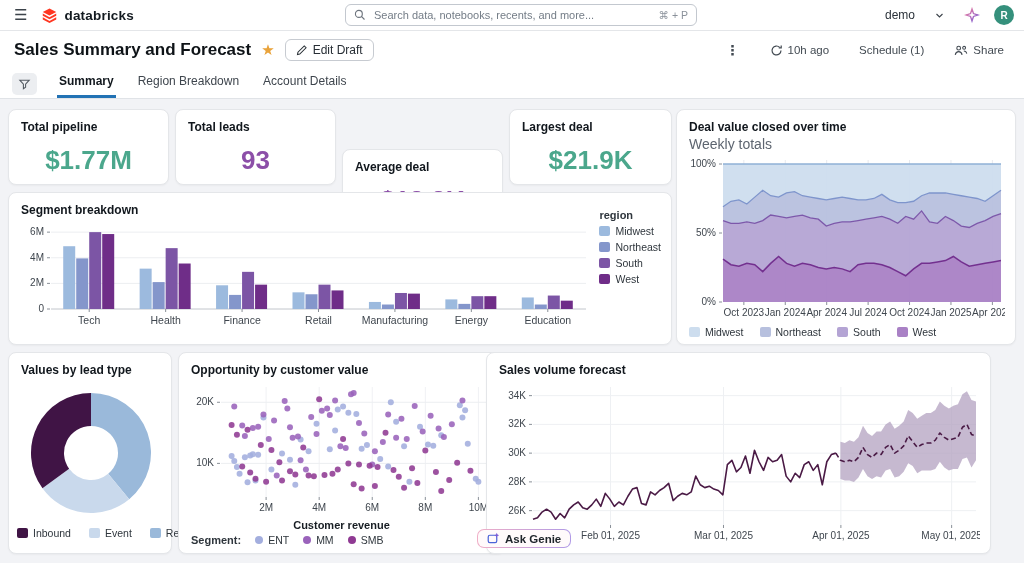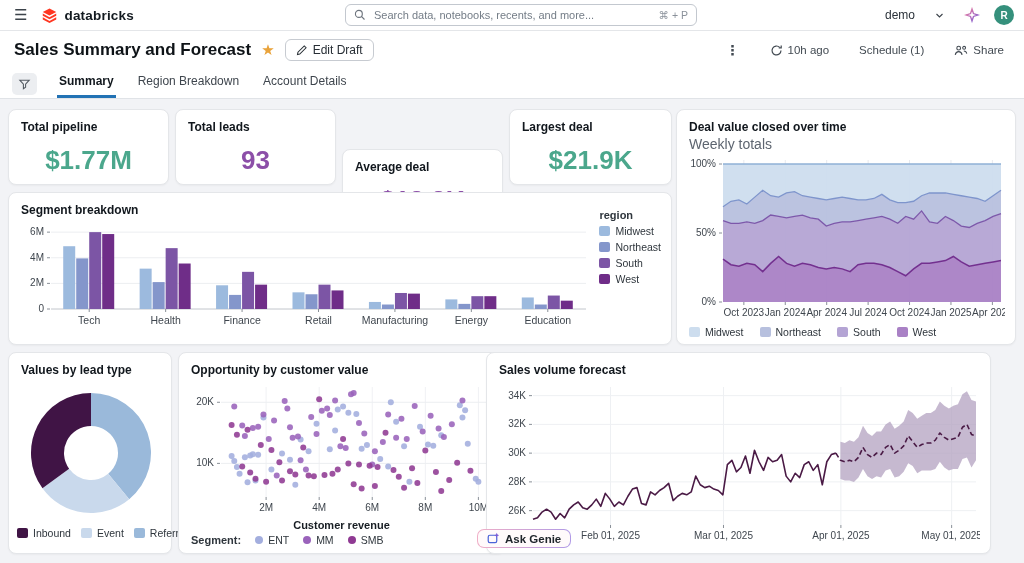--- a/index.html
+++ b/index.html
@@ -300,21 +300,21 @@
       </div>
   </section>
 
   <section class="card" style="left:8px;top:253px;width:164px;height:202px;">
     <div class="card-title">Values by lead type</div>
     <svg id="donut-svg" width="140" height="146" style="display:block;margin:2px 12px 0;">
         <path d="M70 14 A60 60 0 0 1 108.24543938492138 120.23079456654735 L87.21044772321463 94.8038575549463 A27 27 0 0 0 70 47 Z" fill="#9ab9da"></path>
         <path d="M108.24543938492138 120.23079456654735 A60 60 0 0 1 21.458980337503156 109.26711513754839 L48.156541151876425 89.87020181189678 A27 27 0 0 0 87.21044772321463 94.8038575549463 Z" fill="#c9d9ec"></path>
         <path d="M21.458980337503156 109.26711513754839 A60 60 0 0 1 69.99999999999999 14 L70 47 A27 27 0 0 0 48.156541151876425 89.87020181189678 Z" fill="#401445"></path>
       </svg>
-    <div class="legend-row" id="donut-legend" style="gap:10px;padding-left:8px;">
+    <div class="legend-row" id="donut-legend" style="gap:18px;padding-left:8px;">
         <span class="legend-item">
           <span class="sw" style="background: rgb(64, 20, 69); width: 11px; height: 10px;"></span>
           <span>Inbound</span>
         </span>
         <span class="legend-item">
           <span class="sw" style="background: rgb(201, 217, 236); width: 11px; height: 10px;"></span>
           <span>Event</span>
         </span>
         <span class="legend-item">
           <span class="sw" style="background: rgb(154, 185, 218); width: 11px; height: 10px;"></span>

